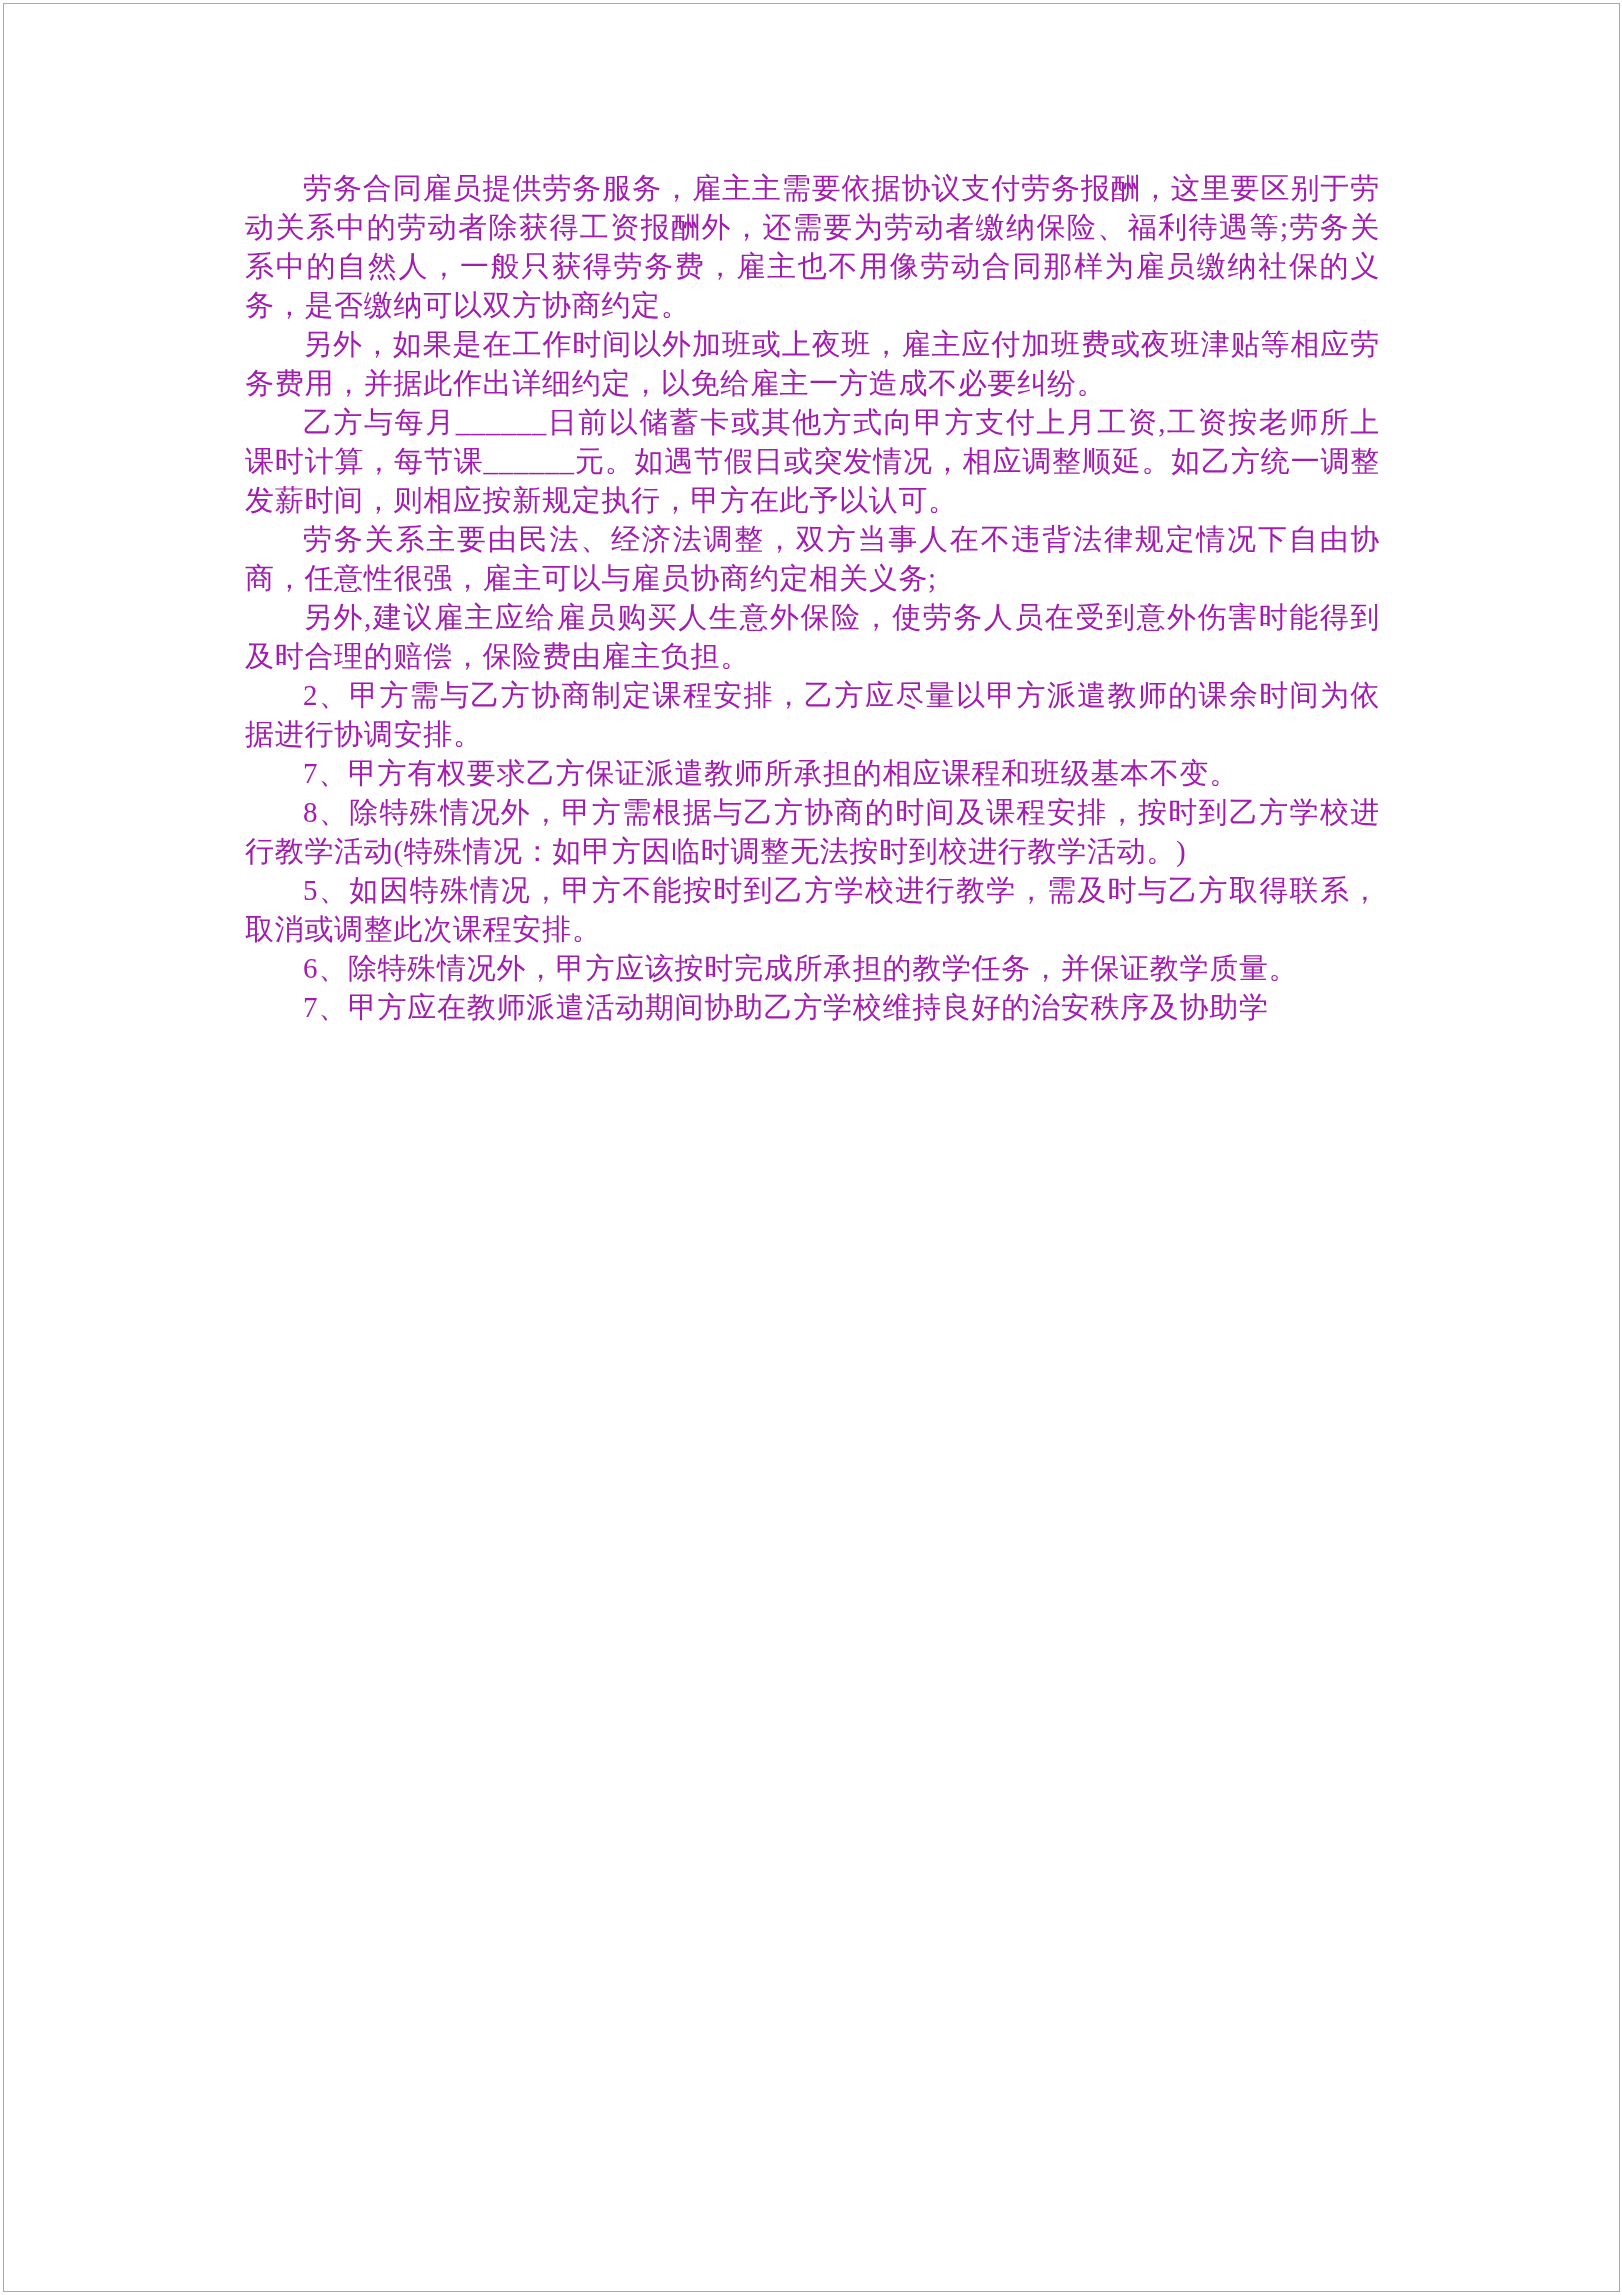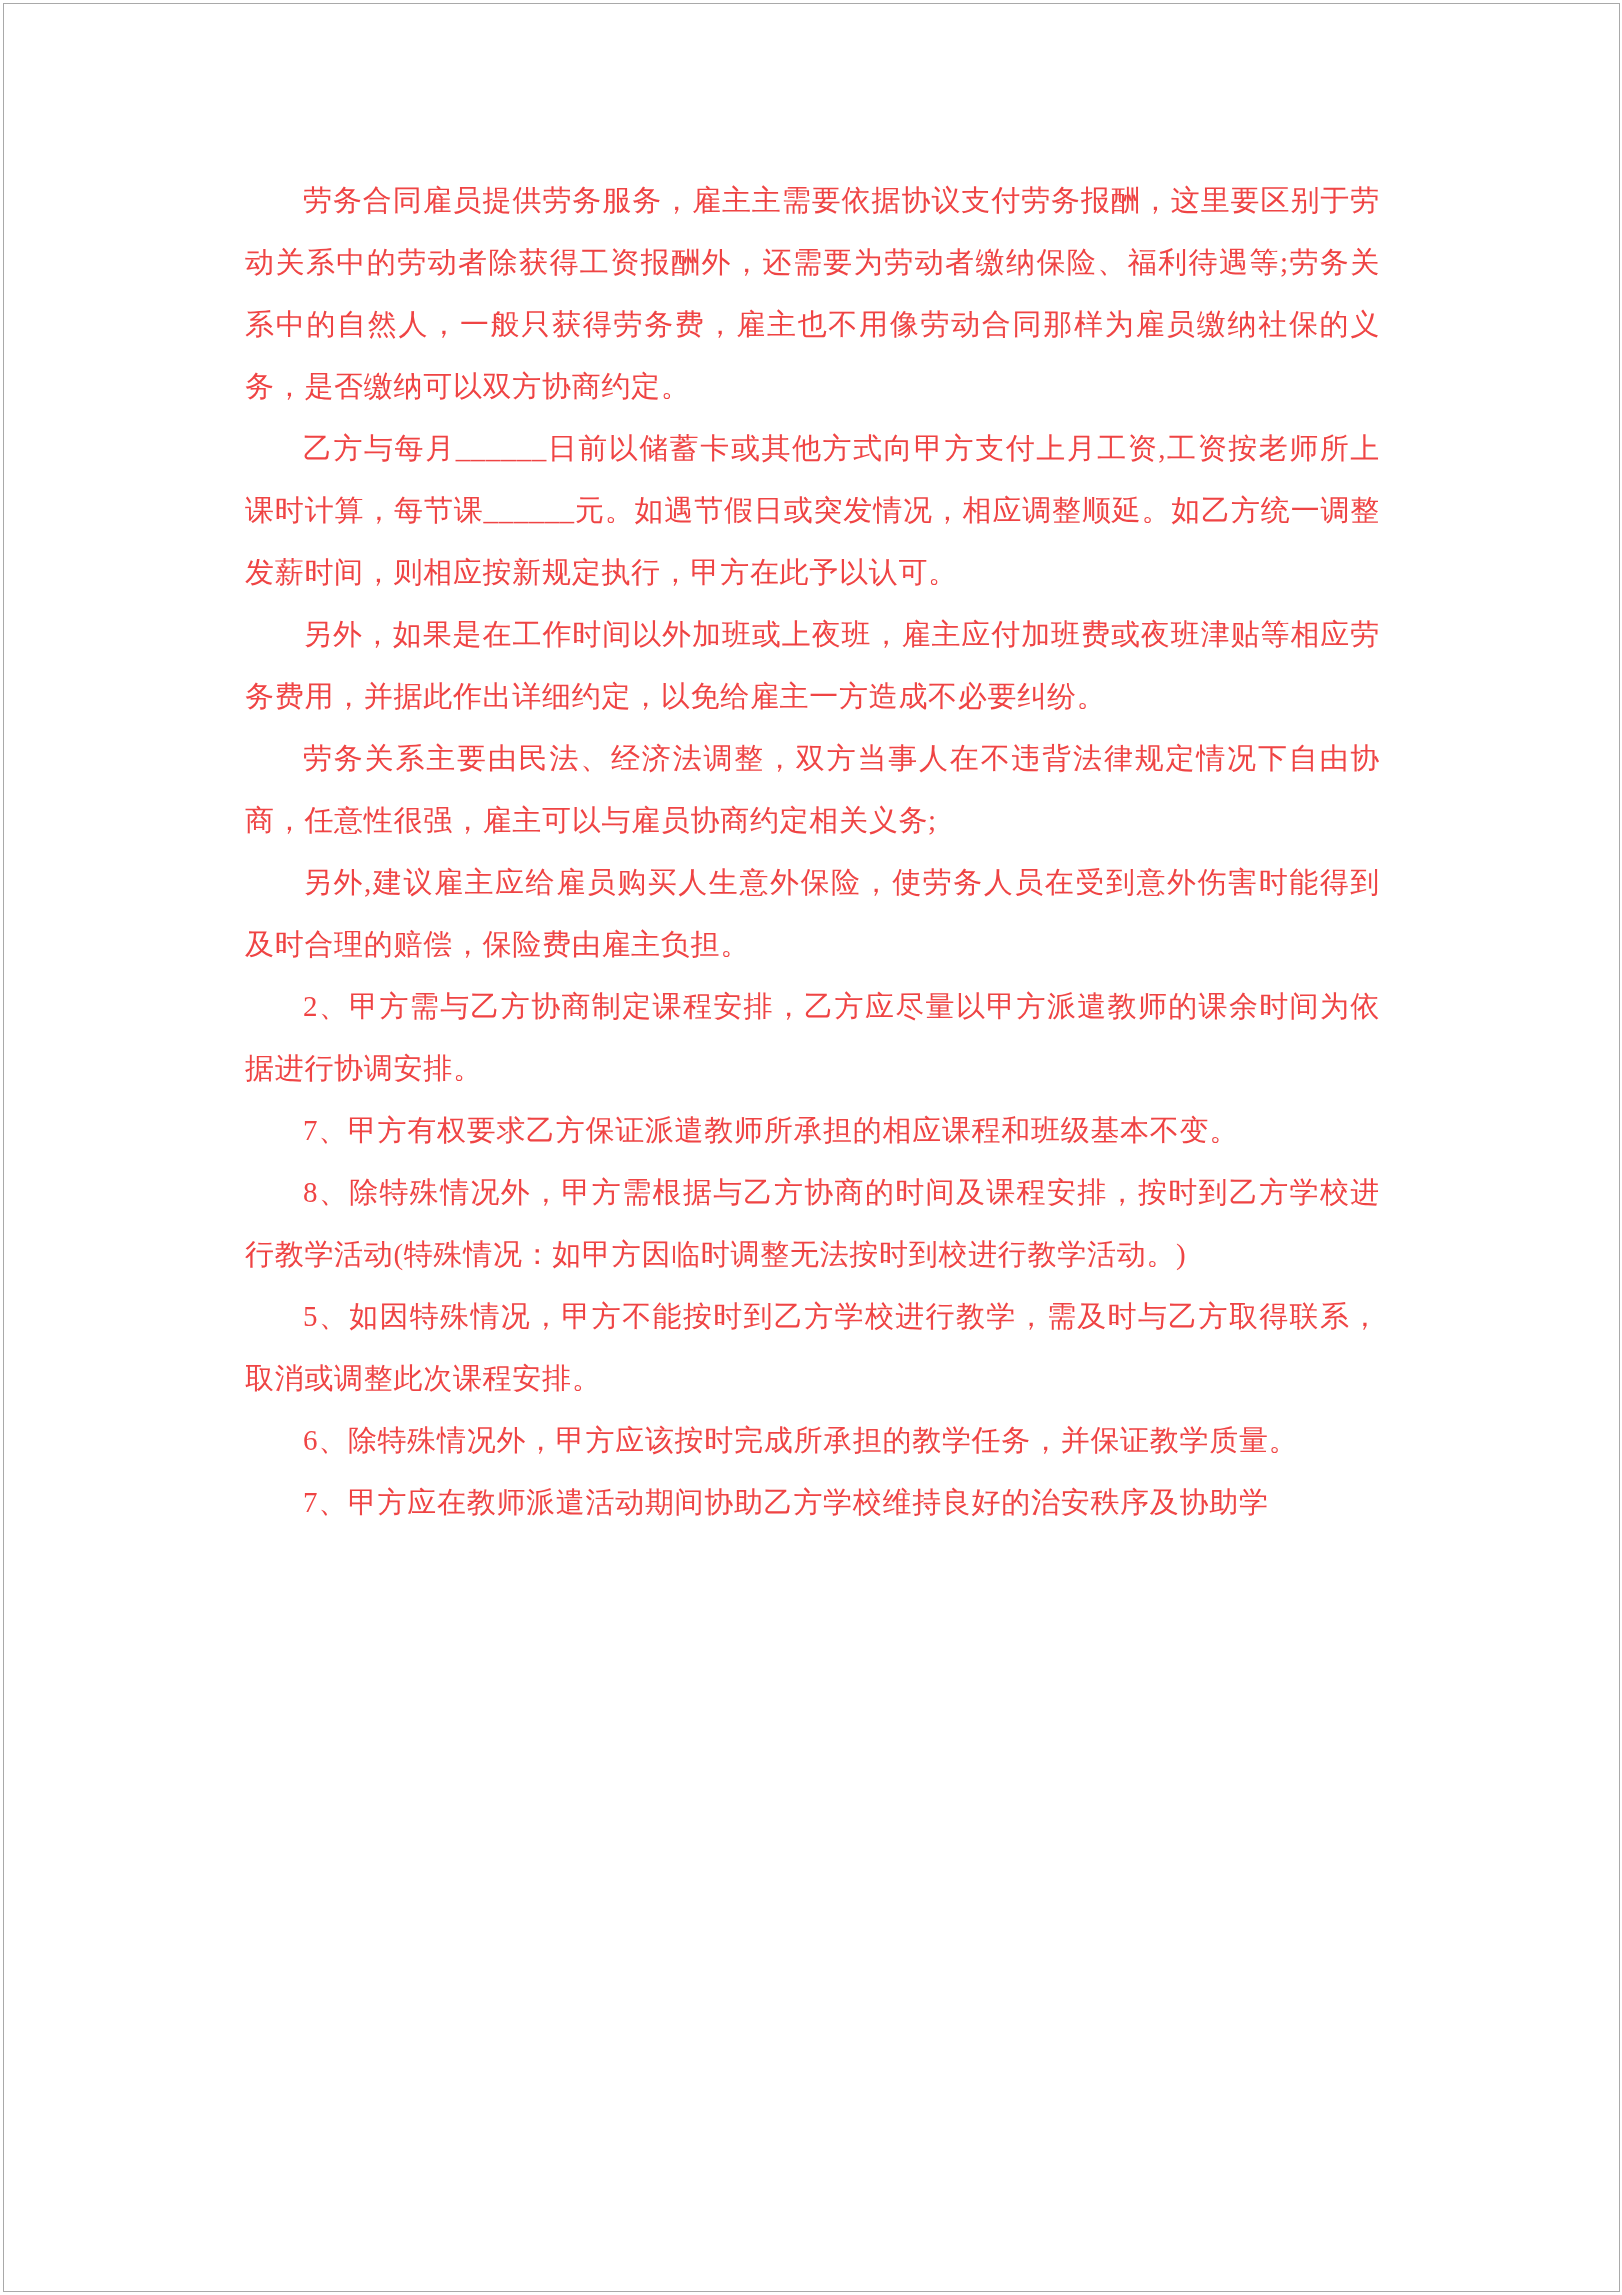--- a/index.html
+++ b/index.html
@@ -17,42 +17,42 @@
     position: absolute;
     inset: 3.3px;
     border: 1.3px solid #a9a9a9;
     pointer-events: none;
   }
   .doc-body {
     position: absolute;
     left: 245px;
     right: 243px;
     top: 169px;
-    color: #ef4444;
+    color: #a21caf;
     font-size: 29px;
-    line-height: 62px;
+    line-height: 39px;
     text-align: justify;
     letter-spacing: 0.7px;
   }
   .doc-body p {
     margin: 0;
     padding: 0;
     text-indent: 2em;
     word-break: break-all;
   }
 </style>
 </head>
 <body>
 
 <div class="page-frame"></div>
 
 <div class="doc-body">
   <p>劳务合同雇员提供劳务服务，雇主主需要依据协议支付劳务报酬，这里要区别于劳动关系中的劳动者除获得工资报酬外，还需要为劳动者缴纳保险、福利待遇等;劳务关系中的自然人，一般只获得劳务费，雇主也不用像劳动合同那样为雇员缴纳社保的义务，是否缴纳可以双方协商约定。</p>
+  <p>另外，如果是在工作时间以外加班或上夜班，雇主应付加班费或夜班津贴等相应劳务费用，并据此作出详细约定，以免给雇主一方造成不必要纠纷。</p>
   <p>乙方与每月______日前以储蓄卡或其他方式向甲方支付上月工资,工资按老师所上课时计算，每节课______元。如遇节假日或突发情况，相应调整顺延。如乙方统一调整发薪时间，则相应按新规定执行，甲方在此予以认可。</p>
-  <p>另外，如果是在工作时间以外加班或上夜班，雇主应付加班费或夜班津贴等相应劳务费用，并据此作出详细约定，以免给雇主一方造成不必要纠纷。</p>
   <p>劳务关系主要由民法、经济法调整，双方当事人在不违背法律规定情况下自由协商，任意性很强，雇主可以与雇员协商约定相关义务;</p>
   <p>另外,建议雇主应给雇员购买人生意外保险，使劳务人员在受到意外伤害时能得到及时合理的赔偿，保险费由雇主负担。</p>
   <p>2、甲方需与乙方协商制定课程安排，乙方应尽量以甲方派遣教师的课余时间为依据进行协调安排。</p>
   <p>7、甲方有权要求乙方保证派遣教师所承担的相应课程和班级基本不变。</p>
   <p>8、除特殊情况外，甲方需根据与乙方协商的时间及课程安排，按时到乙方学校进行教学活动(特殊情况：如甲方因临时调整无法按时到校进行教学活动。)</p>
   <p>5、如因特殊情况，甲方不能按时到乙方学校进行教学，需及时与乙方取得联系，取消或调整此次课程安排。</p>
   <p>6、除特殊情况外，甲方应该按时完成所承担的教学任务，并保证教学质量。</p>
   <p>7、甲方应在教师派遣活动期间协助乙方学校维持良好的治安秩序及协助学</p>
 </div>
 

